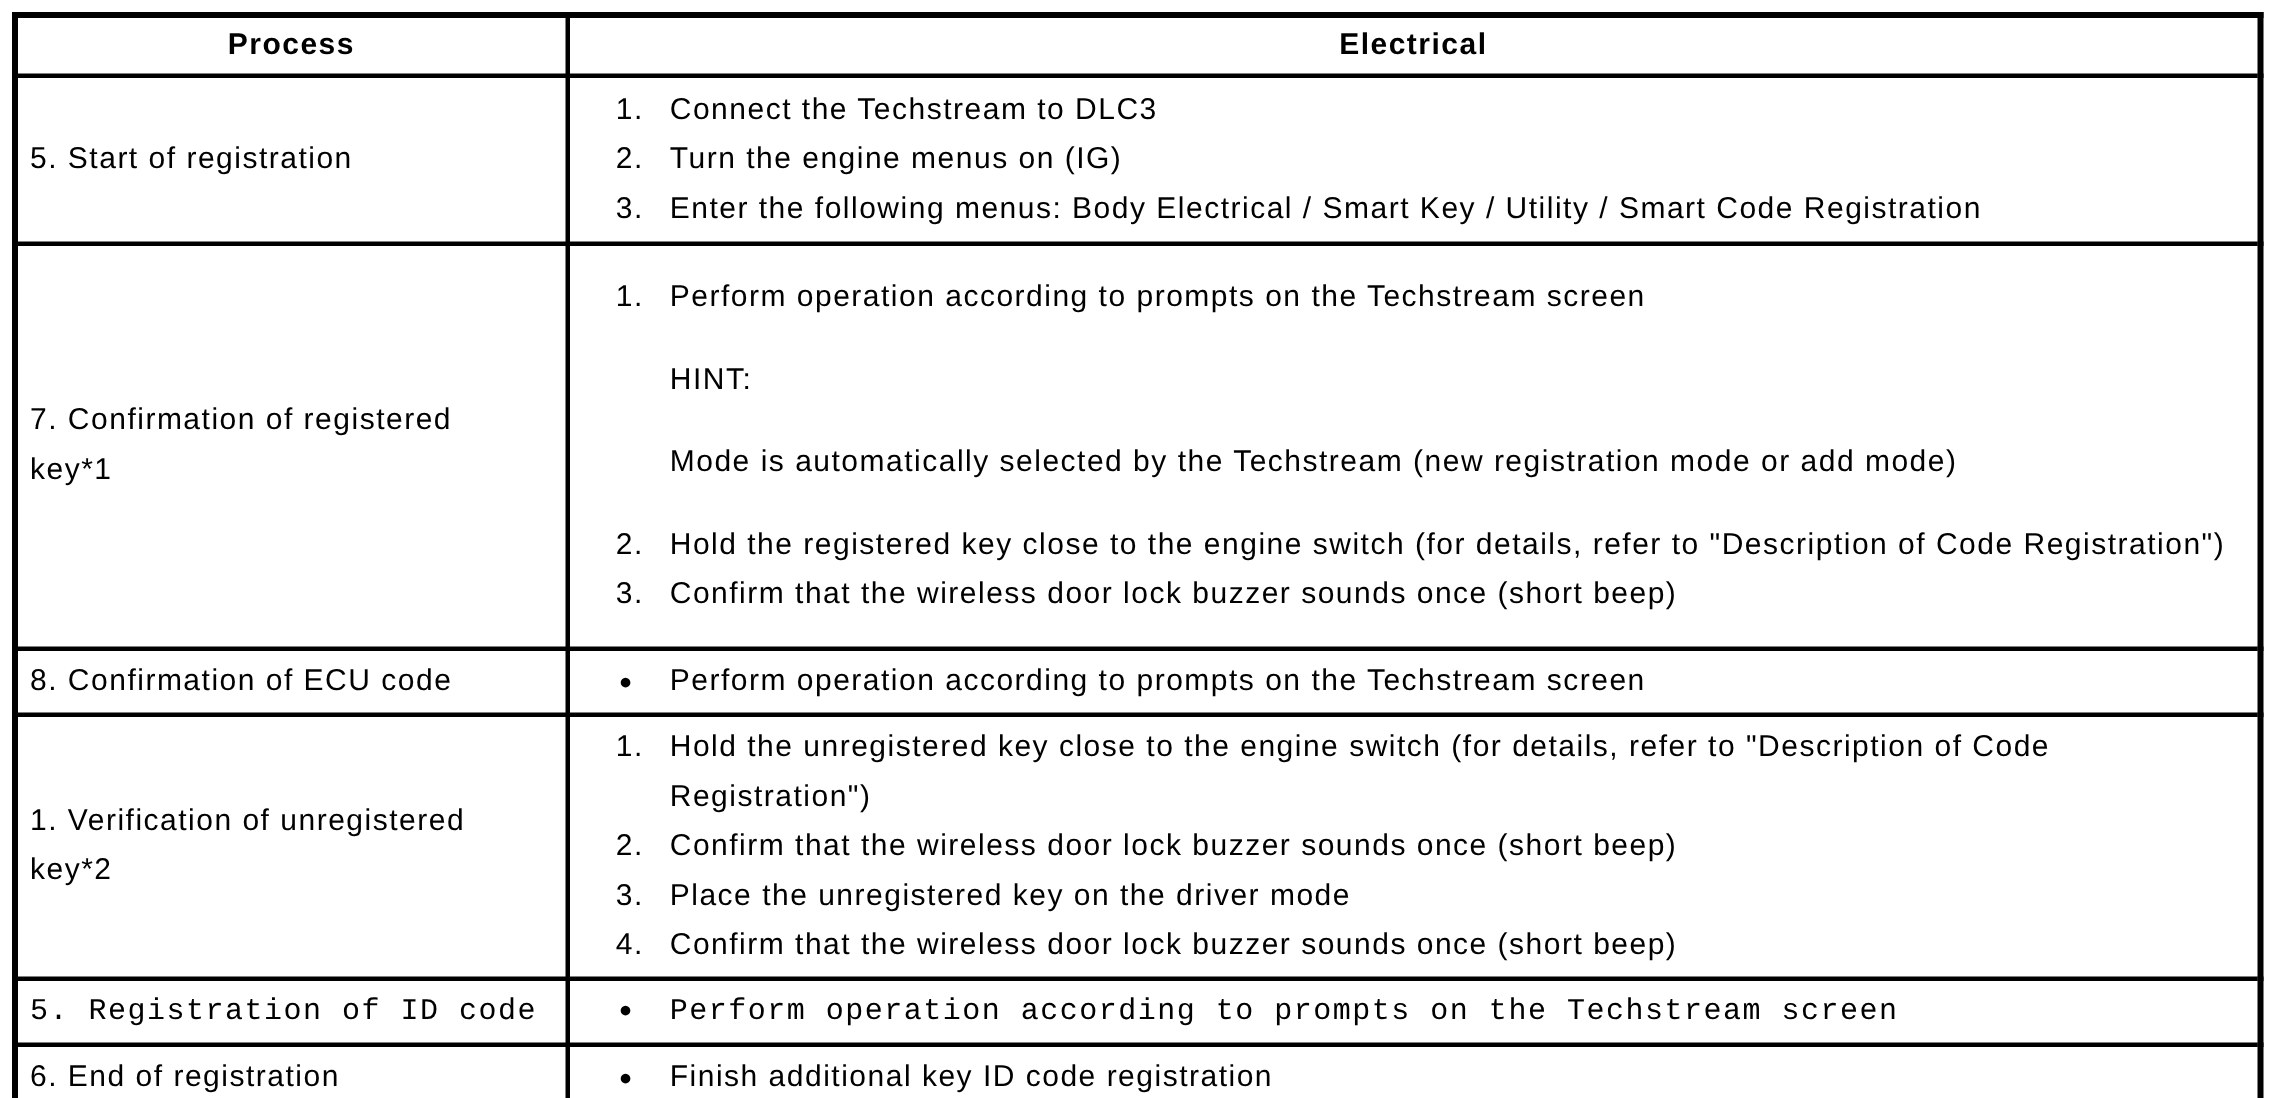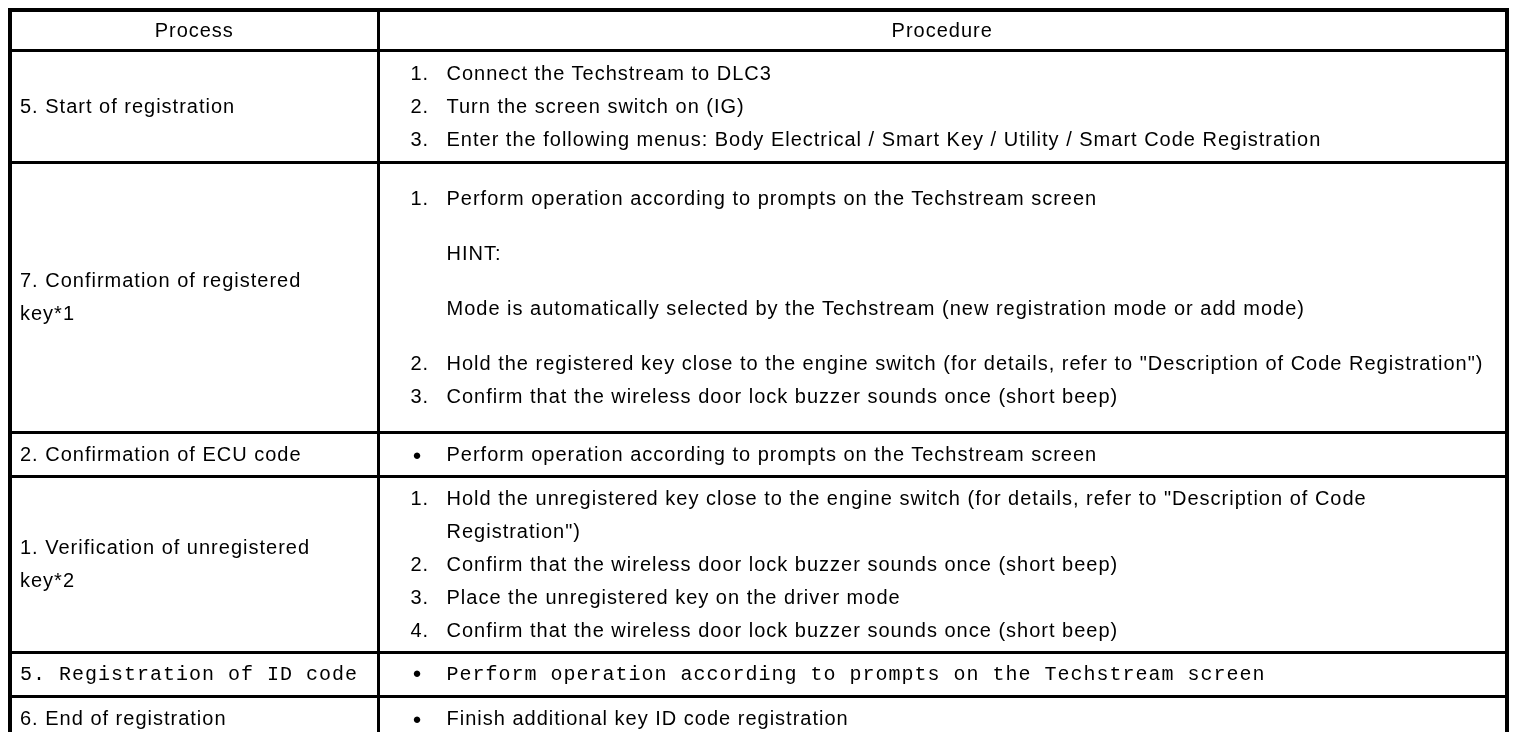--- a/index.html
+++ b/index.html
@@ -16,21 +16,21 @@
     width: 1501px;
     table-layout: fixed;
     font-size: 20px;
     letter-spacing: 1px;
   }
   table.proc-table { border: 4px solid #000; }
   table.proc-table th, table.proc-table td { border: 3px solid #000; }
   col.process-col { width: 368px; }
   thead tr { height: 40px; }
   th {
-    font-weight: normal;
+    font-weight: bold;
     text-align: center;
     vertical-align: middle;
     font-size: 20px;
   }
   td { vertical-align: middle; }
   td.process-cell {
     padding: 2px 16px 2px 8px;
     line-height: 33px;
   }
   td.procedure-cell {
@@ -54,37 +54,37 @@
 
 <div class="doc">
   <table class="proc-table">
     <colgroup>
       <col class="process-col">
       <col>
     </colgroup>
     <thead>
       <tr>
         <th>Process</th>
-        <th>Procedure</th>
+        <th>Electrical</th>
       </tr>
     </thead>
     <tbody>
         <tr>
     <td class="process-cell">
       <div class="process-text">5. Start of registration</div>
     </td>
     <td class="procedure-cell">
       <div class="procedure-list">
               <div class="item">
     <span class="marker">1.</span>
     <span class="text">Connect the Techstream to DLC3</span>
   </div>
               <div class="item">
     <span class="marker">2.</span>
-    <span class="text">Turn the screen switch on (IG)</span>
+    <span class="text">Turn the engine menus on (IG)</span>
   </div>
               <div class="item">
     <span class="marker">3.</span>
     <span class="text">Enter the following menus: Body Electrical / Smart Key / Utility / Smart Code Registration</span>
   </div>
             </div>
     </td>
   </tr>
         <tr>
     <td class="process-cell">
@@ -110,21 +110,21 @@
   </div>
               <div class="item">
     <span class="marker">3.</span>
     <span class="text">Confirm that the wireless door lock buzzer sounds once (short beep)</span>
   </div>
             </div>
     </td>
   </tr>
         <tr>
     <td class="process-cell">
-      <div class="process-text">2. Confirmation of ECU code</div>
+      <div class="process-text">8. Confirmation of ECU code</div>
     </td>
     <td class="procedure-cell">
       <div class="procedure-list">
               <div class="item bullet-item">
     <span class="marker">●</span>
     <span class="text">Perform operation according to prompts on the Techstream screen</span>
   </div>
             </div>
     </td>
   </tr>

